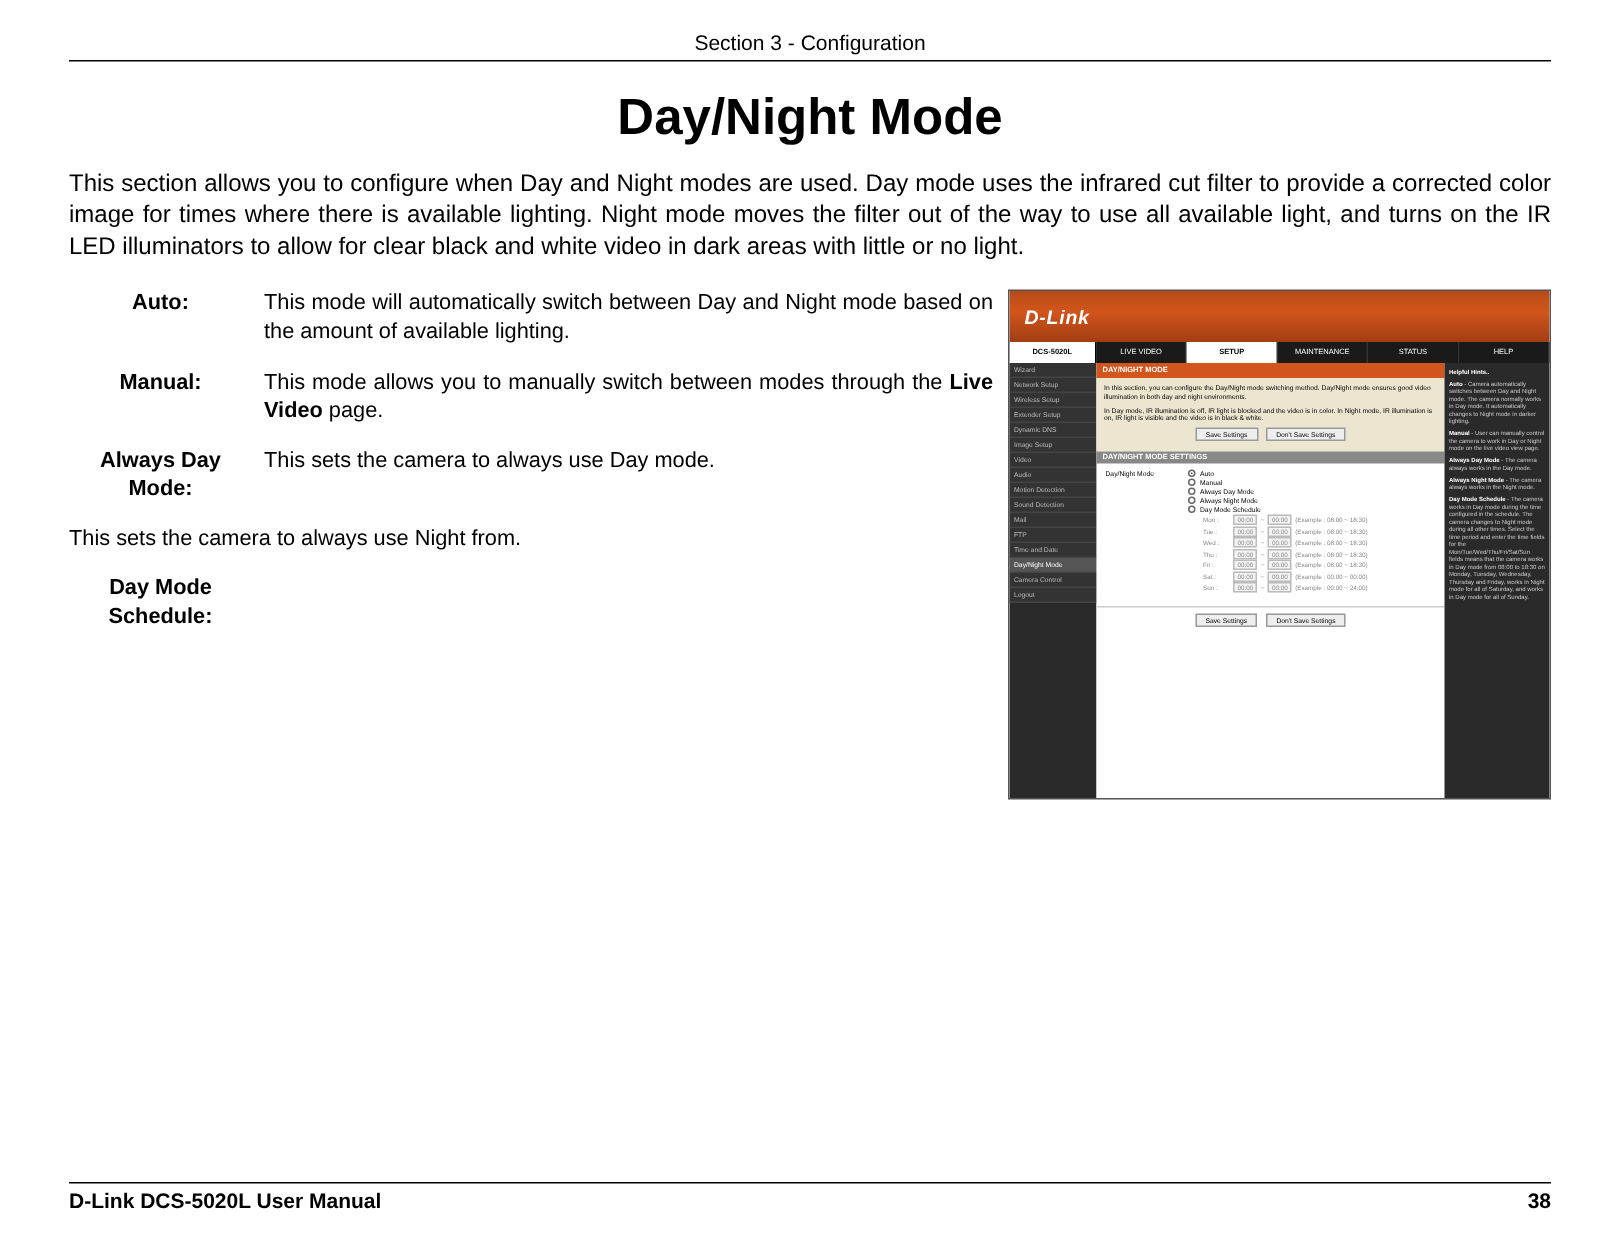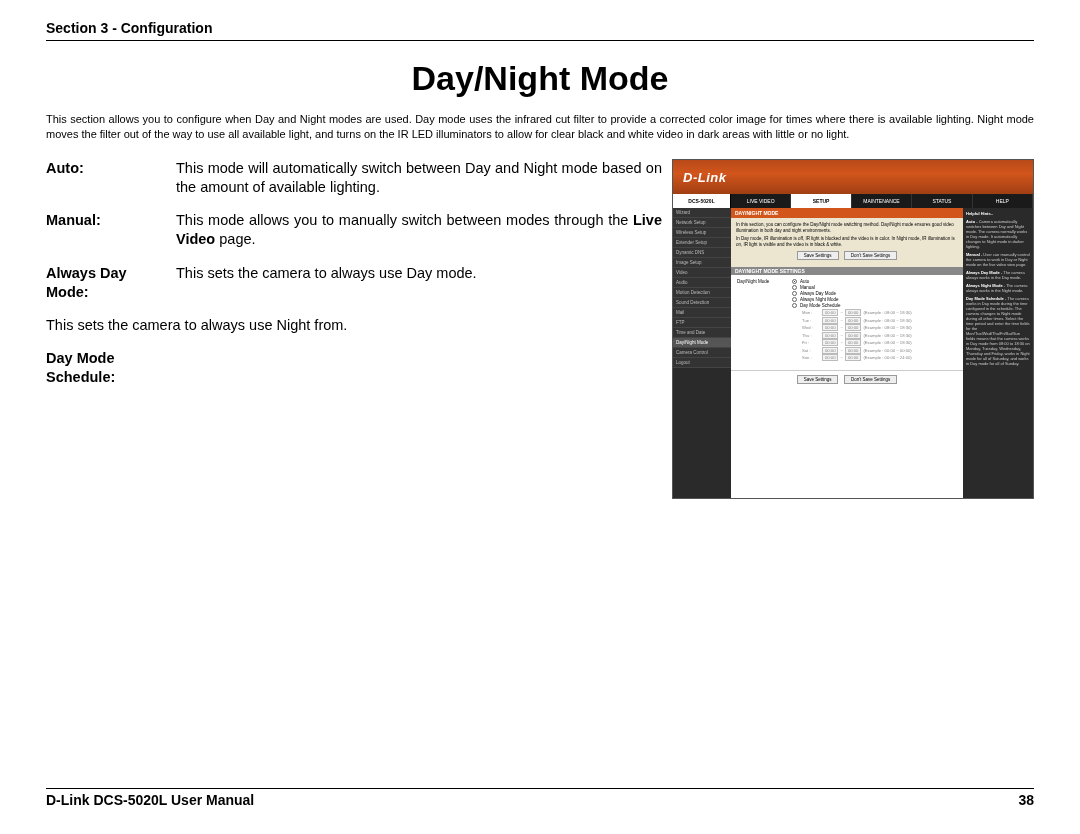--- a/index.html
+++ b/index.html
@@ -8,54 +8,55 @@
     width: 1080px;
     height: 834px;
     background: #fff;
     color: #000;
     position: relative;
   }
   .page {
     padding: 20px 46px 0 46px;
   }
   .section-header {
-    font-weight: bold;
+    font-weight: normal;
     font-size: 14px;
     padding-bottom: 4px;
     border-bottom: 1.5px solid #000;
     margin-bottom: 18px;
+    text-align: center;
   }
   .title {
     text-align: center;
     font-size: 34px;
     font-weight: bold;
     margin-bottom: 14px;
   }
   .intro {
-    font-size: 11px;
+    font-size: 16px;
     line-height: 1.32;
     text-align: justify;
     margin-bottom: 18px;
   }
   .body-row {
     display: flex;
     gap: 10px;
   }
   .defs {
     flex: 1;
   }
   .def {
     display: flex;
     margin-bottom: 14px;
     font-size: 14.5px;
     line-height: 1.32;
   }
   .def-term {
     width: 130px;
-    text-align: left;
+    text-align: center;
     font-weight: bold;
     padding-right: 8px;
     flex-shrink: 0;
   }
   .def-desc {
     flex: 1;
     text-align: justify;
   }
   .def-desc b { font-weight: bold; }
 

